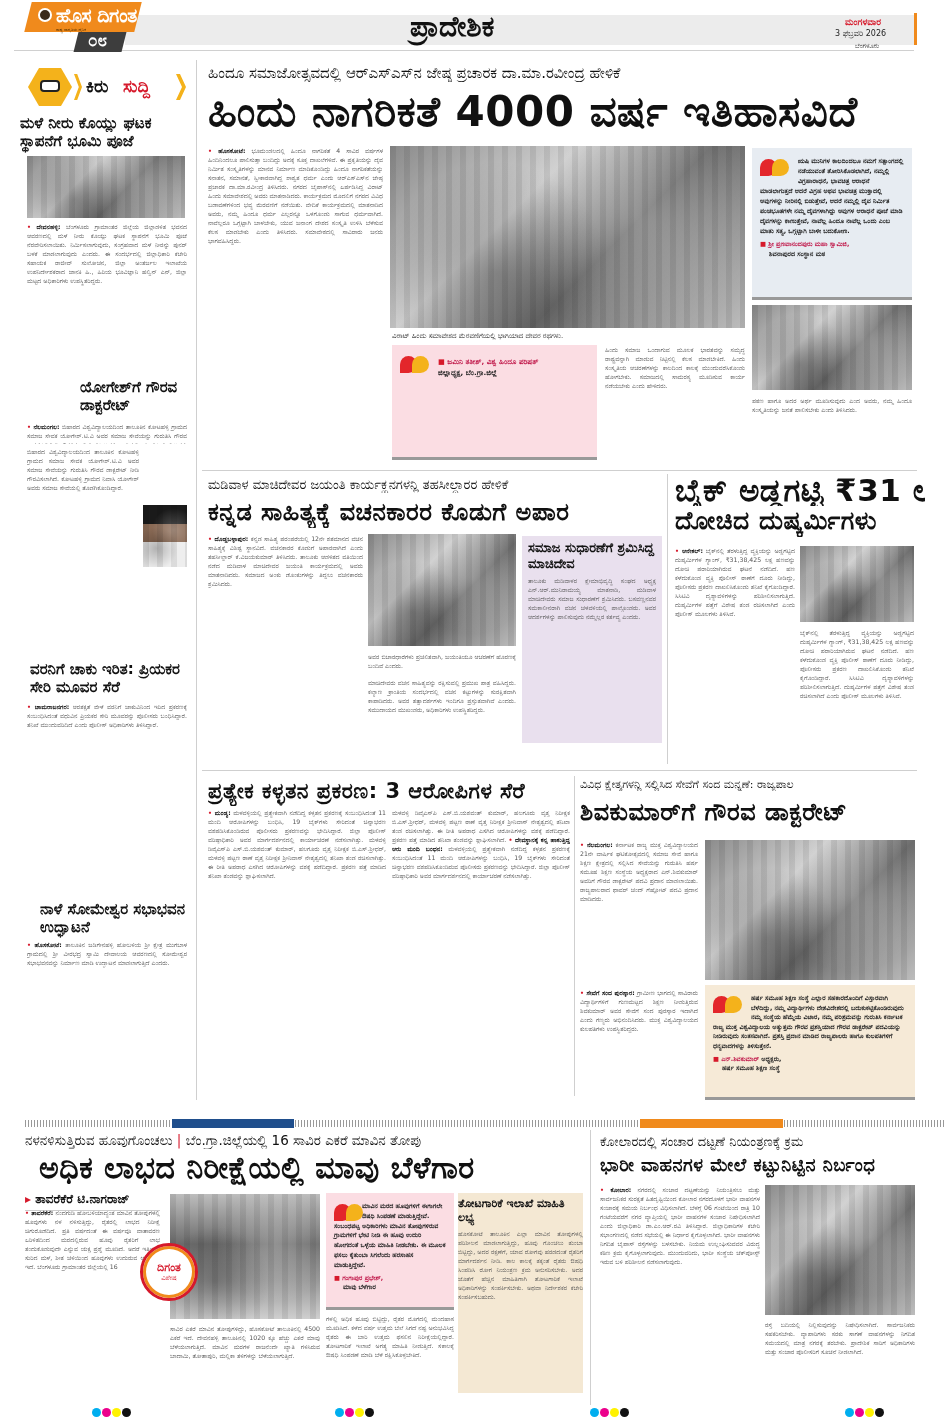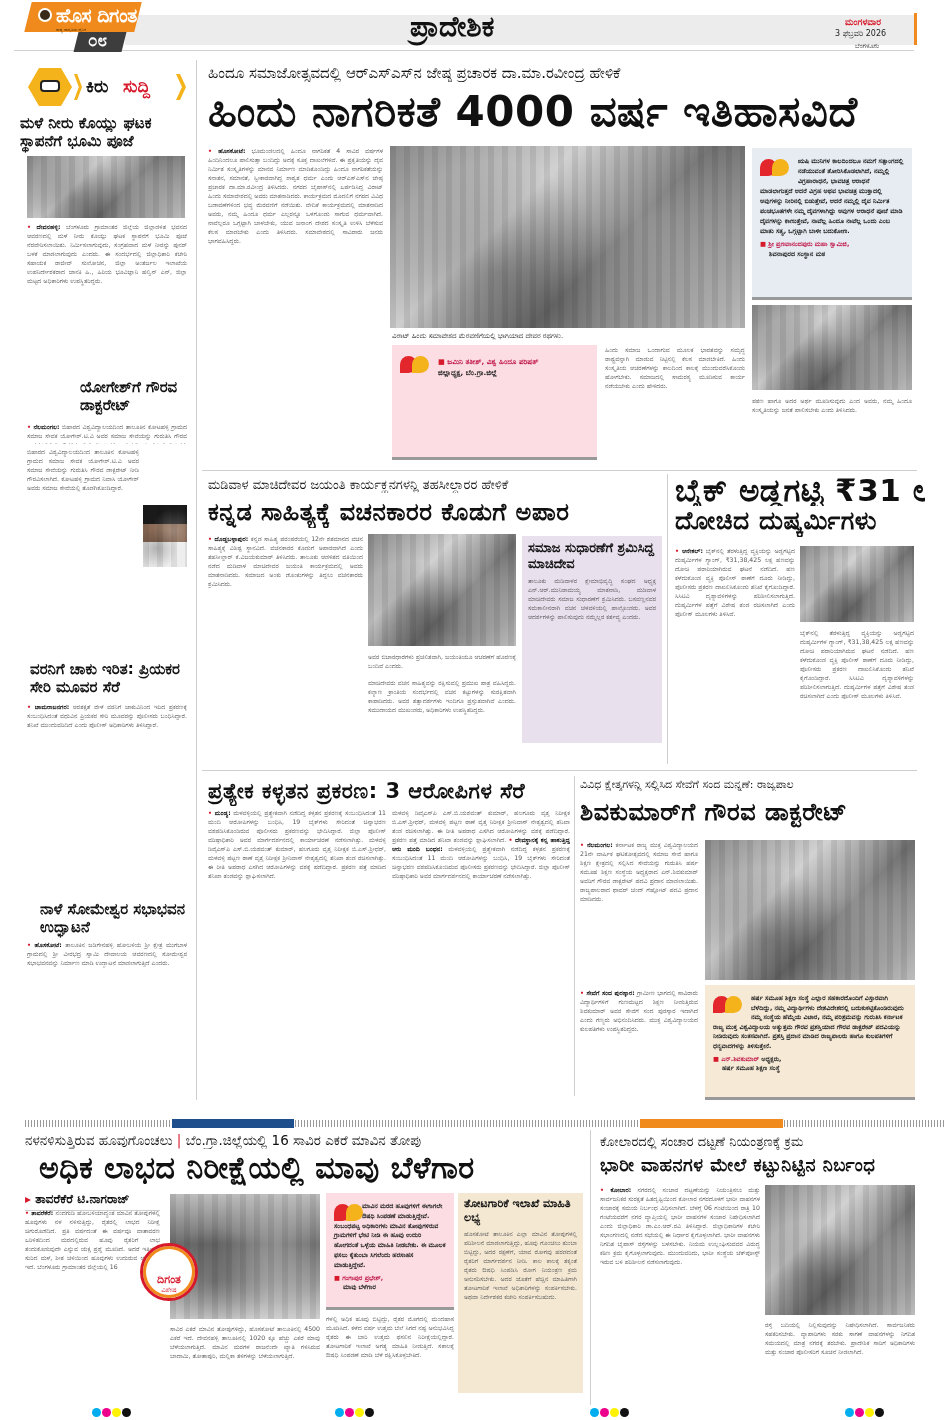--- a/index.html
+++ b/index.html
@@ -199,33 +199,33 @@
 </div>
 <div class="abs headline" style="left:39px;top:1148px;width:570px;font-size:30px;line-height:40px;">ಅಧಿಕ ಲಾಭದ ನಿರೀಕ್ಷೆಯಲ್ಲಿ ಮಾವು ಬೆಳೆಗಾರ</div>
 <div class="abs" style="left:25px;top:1192px;width:135px;font-size:12px;font-weight:bold;color:#111;border-bottom:1px solid #ccc;padding-bottom:4px;">
   <span style="color:#d6192b;">▸ </span><span>ತಾವರೆಕೆರೆ ಟಿ.ನಾಗರಾಜ್</span>
 </div>
 <div class="abs body-text" style="left:25px;top:1208px;width:135px;height:195px;">
   <span class="dateline">ತಾವರೆಕೆರೆ:</span>
   <span>ನಂದಗುಡಿ ಹೋಬಳಿಯಾದ್ಯಂತ ಮಾವಿನ ತೋಪುಗಳಲ್ಲಿ ಹೂವುಗಳು ನಳ ನಳಿಸುತ್ತಿದ್ದು, ರೈತರಲ್ಲಿ ಲಾಭದ ನಿರೀಕ್ಷೆ ಚಿಗುರೊಡೆದಿದೆ. ಪ್ರತಿ ವರ್ಷದಂತೆ ಈ ವರ್ಷವೂ ವಾತಾವರಣ ಏರಿಳಿತದಿಂದ ಮರದಲ್ಲಿರುವ ಹೂವು ರೈತರಿಗೆ ಲಾಭ ತಂದುಕೊಡುವುದೇ ಎನ್ನುವ ಯಕ್ಷ ಪ್ರಶ್ನೆ ಮೂಡಿದೆ. ಅದರೆ ಇತ್ತೀಚೆಗೆ ಸುರಿದ ಮಳೆ, ಶೀತ ಚಳಿಯಿಂದ ಹೂವುಗಳು ಉದುರುವ ಆತಂಕವೂ ಇದೆ. ಬೆಂಗಳೂರು ಗ್ರಾಮಾಂತರ ಜಿಲ್ಲೆಯಲ್ಲಿ 16</span>
 </div>
 <div class="abs" style="left:140px;top:1243px;width:58px;height:58px;border-radius:50%;background:#fff;border:3px solid #d6192b;box-shadow:0 0 0 3px #f08a1c inset;text-align:center;z-index:2;">
-  <div style="margin-top:27px;font-size:11px;font-weight:bold;color:#d6192b;">ದಿಗಂತ</div>
+  <div style="margin-top:15px;font-size:11px;font-weight:bold;color:#d6192b;">ದಿಗಂತ</div>
   <div style="font-size:7px;color:#d6192b;">ವಿಶೇಷ</div>
 </div>
 <div class="abs photo" style="left:170px;top:1194px;width:150px;height:125px;background:linear-gradient(180deg,#bdbdbd 0%,#6d6d6d 40%,#9a9a9a 70%,#cfcfcf 100%);"></div>
 <div class="abs body-text" style="left:170px;top:1324px;width:150px;height:80px;">ಸಾವಿರ ಎಕರೆ ಮಾವಿನ ತೋಪುಗಳಿದ್ದು, ಹೊಸಕೋಟೆ ತಾಲೂಕಿನಲ್ಲಿ 4500 ಎಕರೆ ಇದೆ. ದೇವನಹಳ್ಳಿ ತಾಲೂಕಿನಲ್ಲಿ 1020 ಕ್ಕೂ ಹೆಚ್ಚು ಎಕರೆ ಮಾವು ಬೆಳೆಯಲಾಗುತ್ತಿದೆ. ಮಾವಿನ ಮರಗಳ ರಾಜನೆಂದೇ ಖ್ಯಾತಿ ಗಳಿಸಿರುವ ಬಾದಾಮಿ, ತೋತಾಪುರಿ, ಮಲ್ಲಿಕಾ ತಳಿಗಳನ್ನು ಬೆಳೆಯಲಾಗುತ್ತಿದೆ.</div>
 <div class="quote-box" style="left:326px;top:1193px;width:128px;height:117px;background:#fbdde3;border-bottom:3px solid #999;font-size:6.3px;line-height:9.8px;">
   <span class="quote-mark" style="width:22px;height:14px;"></span>
   <span>ಮಾವಿನ ಮರದ ಹೂವುಗಳಿಗೆ ಈಗಾಗಲೇ ಔಷಧಿ ಸಿಂಪಡಣೆ ಮಾಡುತ್ತಿದ್ದೇವೆ. ಸಂಬಂಧಪಟ್ಟ ಅಧಿಕಾರಿಗಳು ಮಾವಿನ ತೋಪುಗಳಿರುವ ಗ್ರಾಮಗಳಿಗೆ ಭೇಟಿ ನೀಡಿ ಈ ಹೂವು ಉದುರಿ ಹೋಗದಂತೆ ಒಳ್ಳೆಯ ಮಾಹಿತಿ ನೀಡಬೇಕು. ಈ ಮೂಲಕ ಫಸಲು ಕೈತುಂಬಾ ಸಿಗಲೆಂದು ಹರಸಾಹಸ ಮಾಡುತ್ತಿದ್ದೇವೆ.</span>
   <span class="quote-src">ಗಂಗಾಪುರ ಪ್ರಭೇಶ್,</span>
   <span class="quote-role">ಮಾವು ಬೆಳೆಗಾರ</span>
 </div>
 <div class="abs body-text" style="left:326px;top:1314px;width:128px;height:90px;">ಗಳಲ್ಲಿ ಅಧಿಕ ಹೂವು ಬಿಟ್ಟಿದ್ದು, ರೈತರ ಮೊಗದಲ್ಲಿ ಮಂದಹಾಸ ಮೂಡಿಸಿದೆ. ಕಳೆದ ವರ್ಷ ಉತ್ತಮ ಬೆಲೆ ಸಿಗದೆ ನಷ್ಟ ಅನುಭವಿಸಿದ್ದ ರೈತರು ಈ ಬಾರಿ ಉತ್ತಮ ಫಸಲಿನ ನಿರೀಕ್ಷೆಯಲ್ಲಿದ್ದಾರೆ. ತೋಟಗಾರಿಕೆ ಇಲಾಖೆ ಅಗತ್ಯ ಮಾಹಿತಿ ನೀಡುತ್ತಿದೆ. ಸಕಾಲಕ್ಕೆ ಔಷಧಿ ಸಿಂಪಡಣೆ ಮಾಡಿ ಬೆಳೆ ರಕ್ಷಿಸಿಕೊಳ್ಳಬೇಕಿದೆ.</div>
-<div class="abs" style="left:458px;top:1193px;width:125px;height:200px;background:#f4e8d3;padding:4px 6px;">
+<div class="abs" style="left:458px;top:1193px;width:125px;height:200px;background:#f4e8d3;padding:4px 0;">
   <div class="sidebar-title" style="font-size:11px;line-height:14px;">ತೋಟಗಾರಿಕೆ ಇಲಾಖೆ ಮಾಹಿತಿ ಲಭ್ಯ</div>
   <div class="body-text" style="margin-top:4px;height:160px;">ಹೊಸಕೋಟೆ ತಾಲೂಕಿನ ಎಲ್ಲಾ ಮಾವಿನ ತೋಪುಗಳಲ್ಲಿ ಪರಿಶೀಲನೆ ಮಾಡಲಾಗುತ್ತಿದ್ದು, ಹೂವು ಗೊಂಚಲು ತುಂಬಾ ಬಿಟ್ಟಿದ್ದು, ಅದರ ರಕ್ಷಣೆಗೆ, ಯಾವ ರೋಗವು ಹರಡದಂತೆ ರೈತರಿಗೆ ಮಾರ್ಗದರ್ಶನ ನೀಡಿ. ಕಾಲ ಕಾಲಕ್ಕೆ ತಕ್ಕಂತೆ ರೈತರು ಔಷಧಿ ಸಿಂಪಡಿಸಿ ರೋಗ ನಿಯಂತ್ರಣ ಕ್ರಮ ಅನುಸರಿಸಬೇಕು. ಅದರ ಜೊತೆಗೆ ಹೆಚ್ಚಿನ ಮಾಹಿತಿಗಾಗಿ ತೋಟಗಾರಿಕೆ ಇಲಾಖೆ ಅಧಿಕಾರಿಗಳನ್ನು ಸಂಪರ್ಕಿಸಬೇಕು. ಅಥವಾ ನಿರ್ದೇಶಕರ ಕಚೇರಿ ಸಂಪರ್ಕಿಸಬಹುದು.</div>
 </div>
 
 <div class="vrule" style="left:590px;top:1130px;height:275px;"></div>
 
 <div class="abs kicker" style="left:600px;top:1134px;width:330px;font-size:13px;">ಕೋಲಾರದಲ್ಲಿ ಸಂಚಾರ ದಟ್ಟಣೆ ನಿಯಂತ್ರಣಕ್ಕೆ ಕ್ರಮ</div>
 <div class="abs headline" style="left:600px;top:1152px;width:330px;font-size:18px;line-height:26px;">ಭಾರೀ ವಾಹನಗಳ ಮೇಲೆ ಕಟ್ಟುನಿಟ್ಟಿನ ನಿರ್ಬಂಧ</div>
 <div class="abs body-text" style="left:600px;top:1185px;width:160px;height:215px;">
   <span class="dateline">ಕೋಲಾರ:</span>

